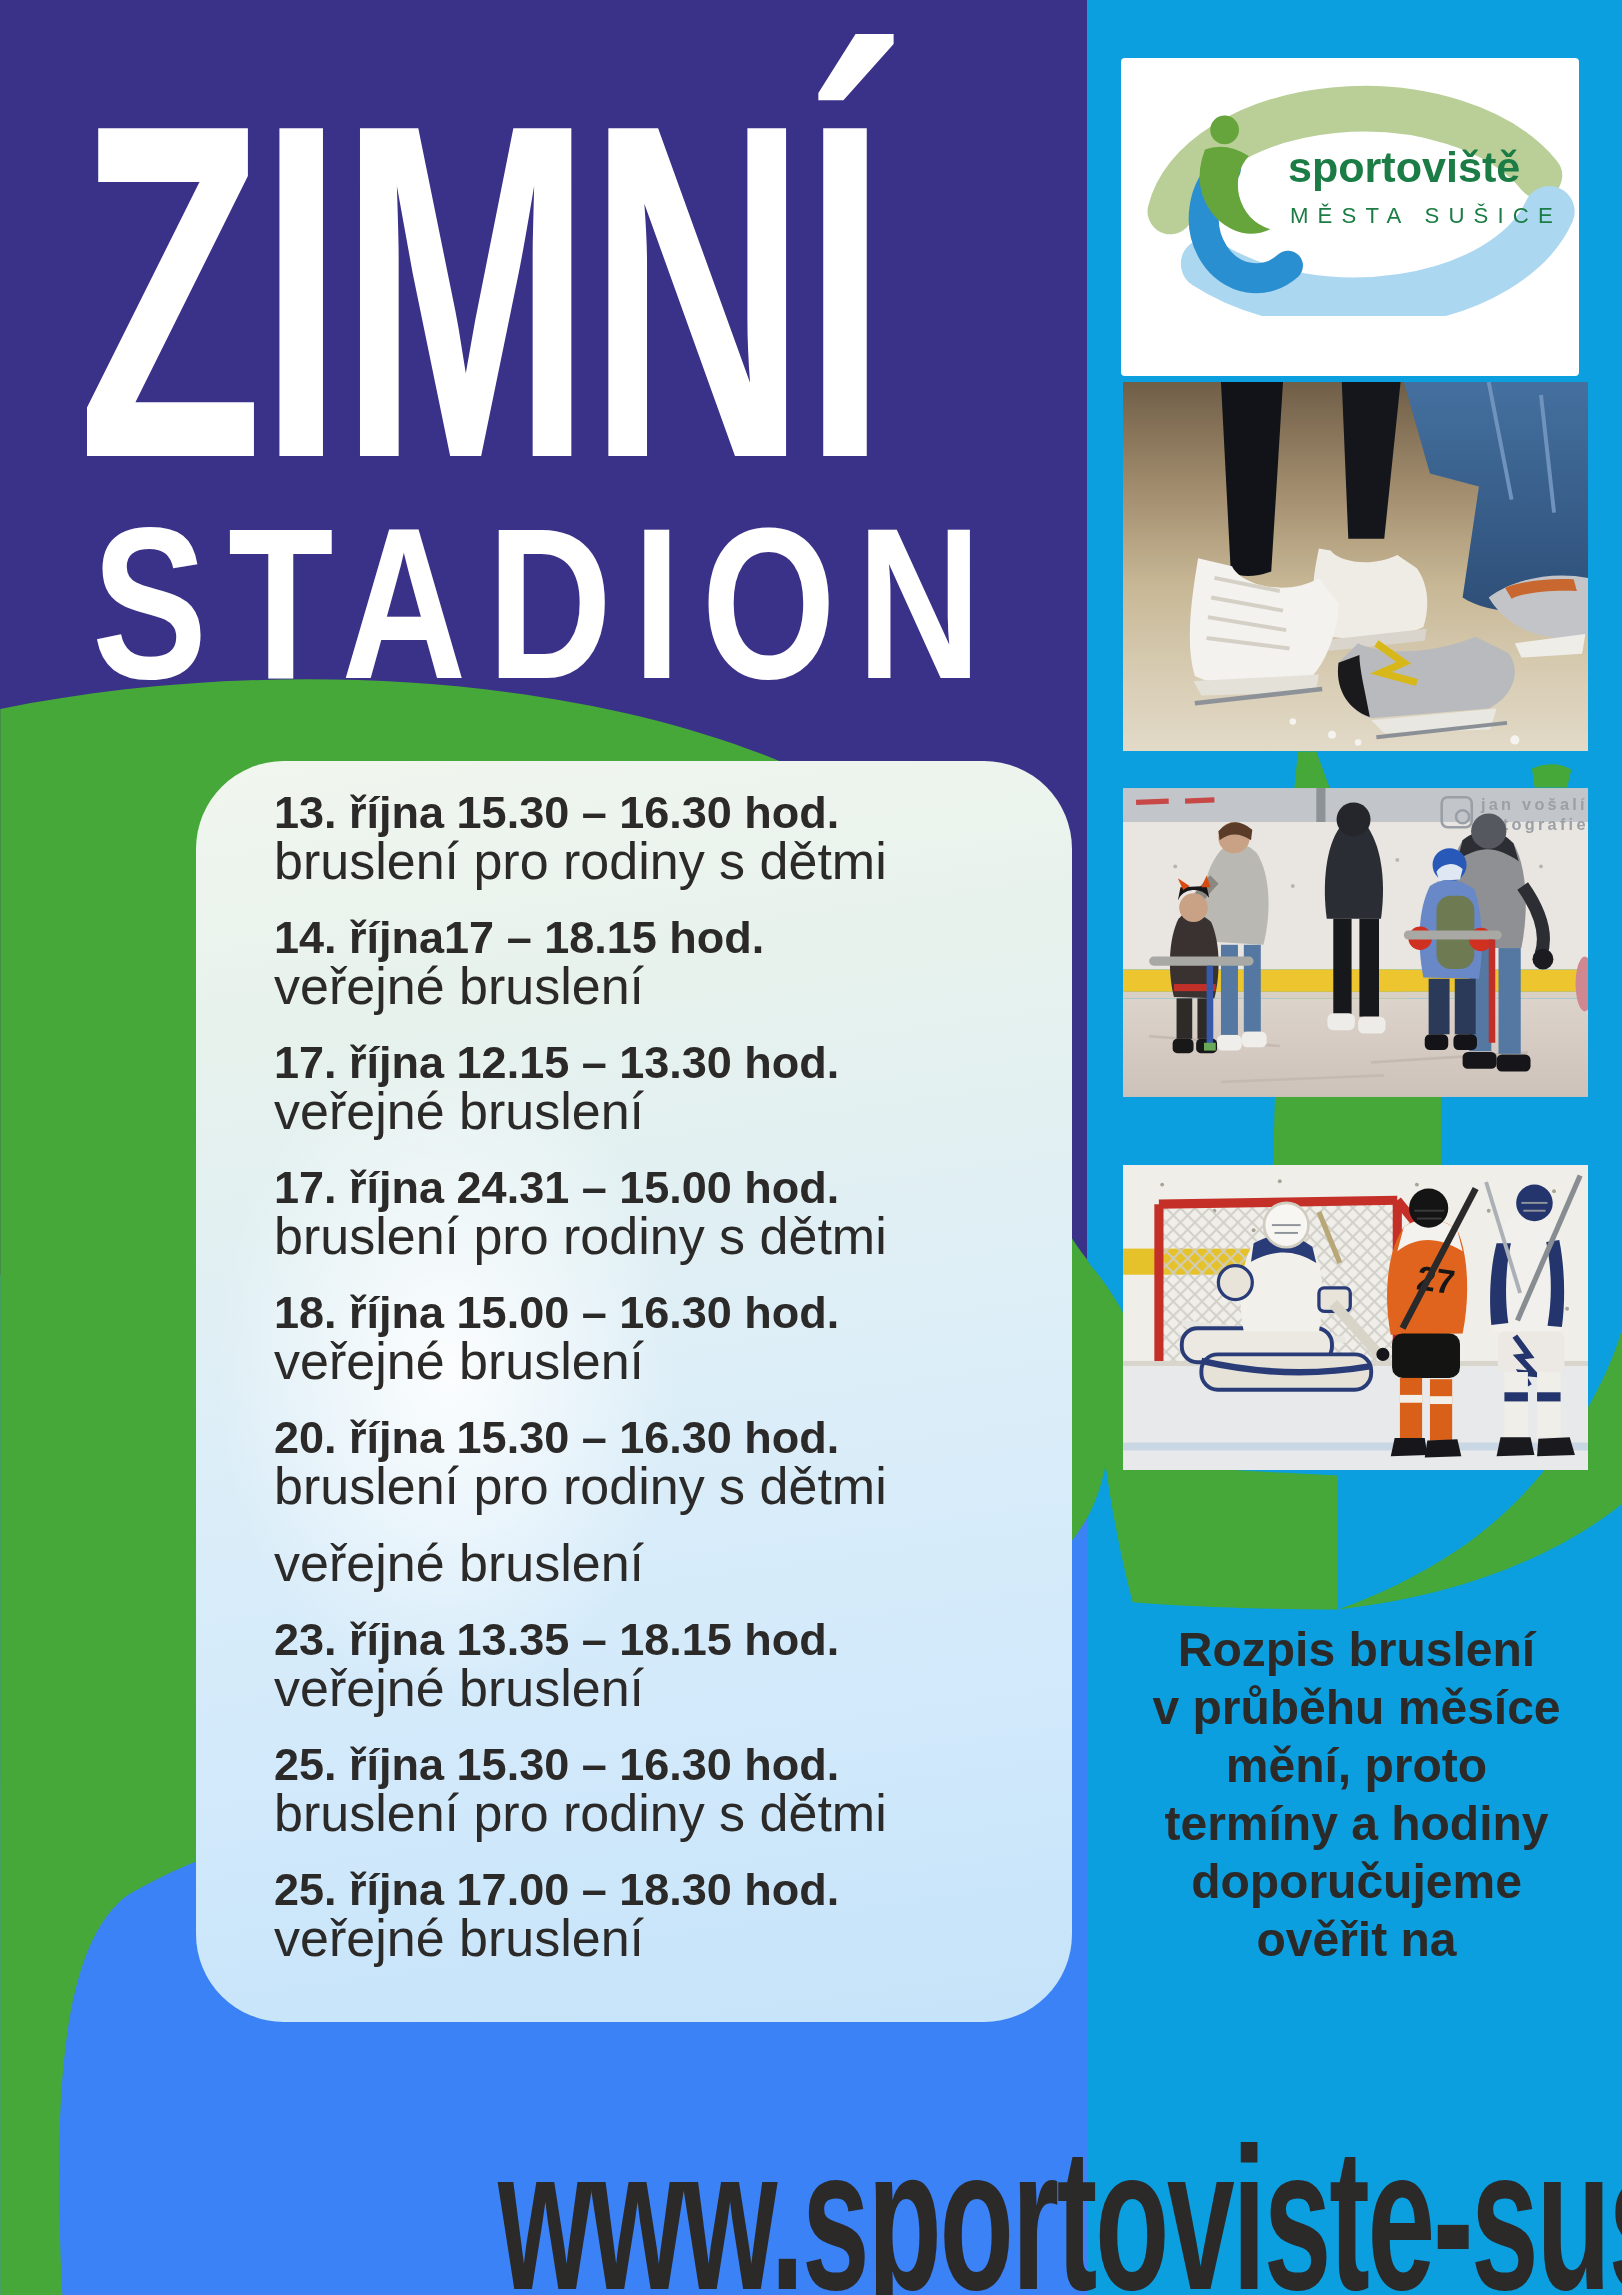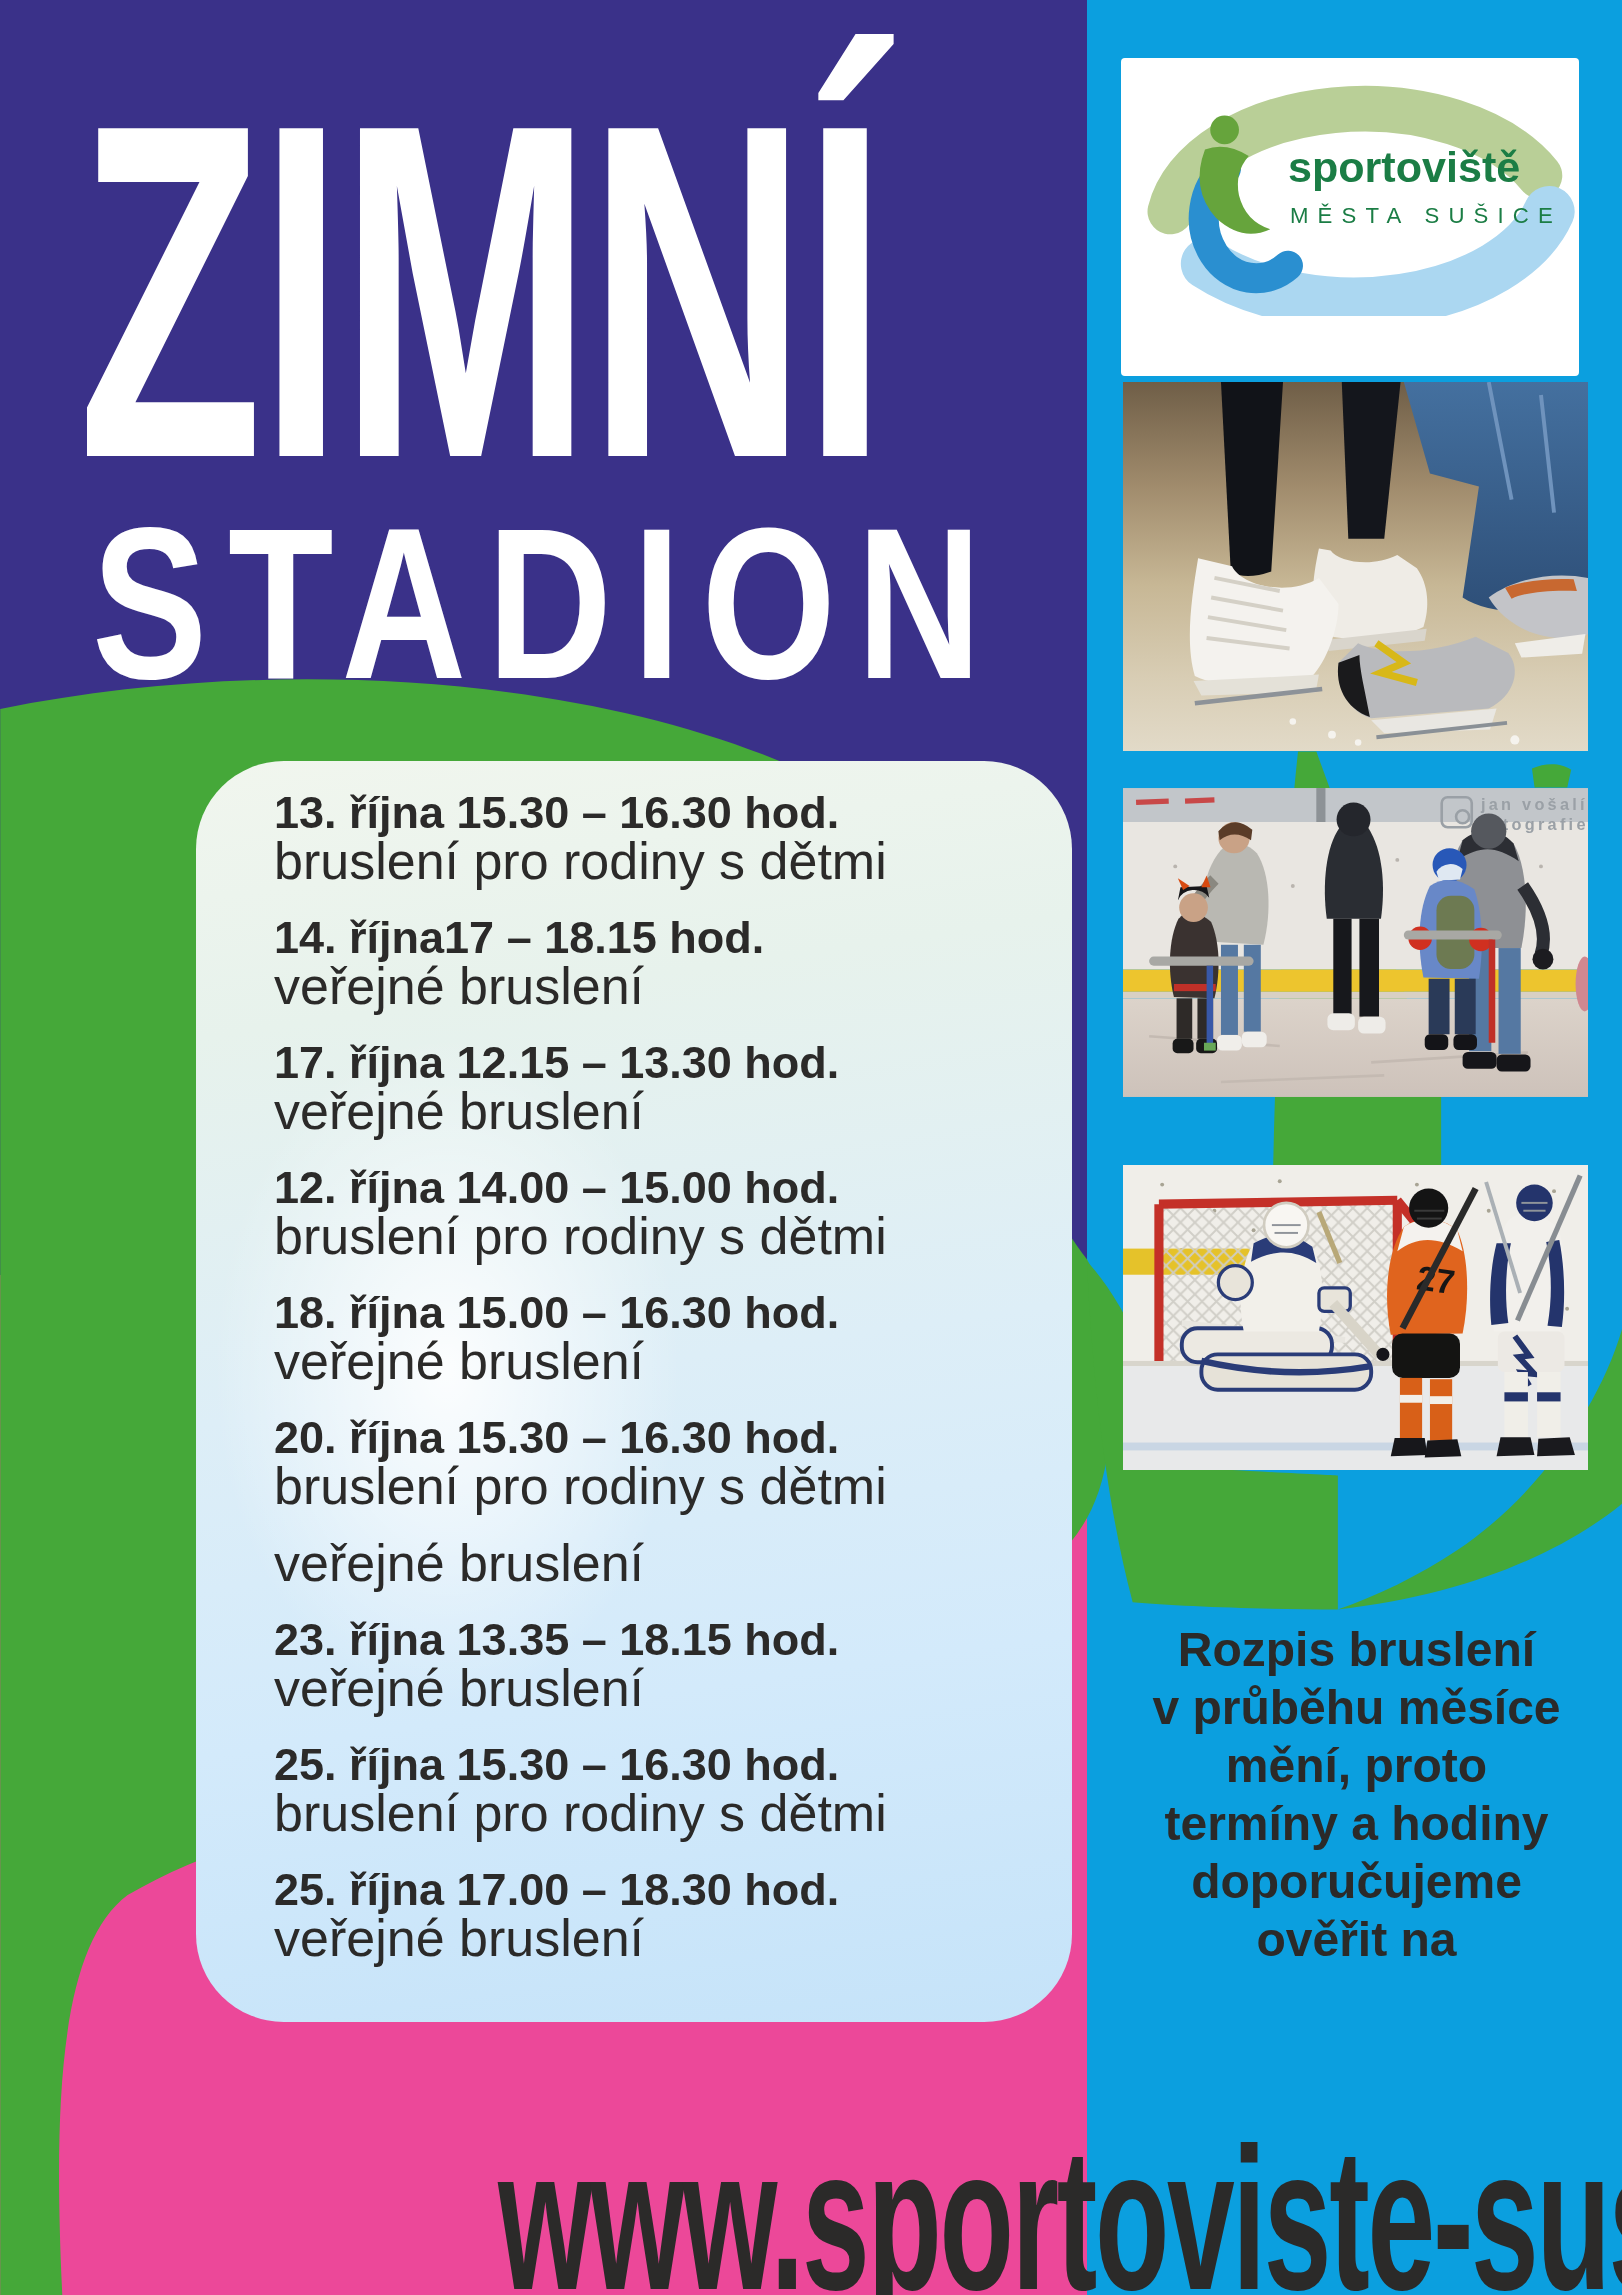--- a/index.html
+++ b/index.html
@@ -1,17 +1,17 @@
 <!DOCTYPE html>
 <html style="font-size:10.5px"><head>
 <meta charset="utf-8">
 <style>
   html,body{margin:0;padding:0;background:#777;}
   #page{position:relative;width:1623px;height:2295px;overflow:hidden;
-        font-family:"Liberation Sans",sans-serif;background:#ec4899;}
+        font-family:"Liberation Sans",sans-serif;background:#3b82f6;}
   .abs{position:absolute;}
   
   #col-right{left:1087px;top:0;width:536px;height:2295px;background:#0b9fdf;}
   #purple-block{left:0;top:0;width:1087px;height:1275px;background:#3a3189;}
   #deco-svg{left:0;top:0;width:1623px;height:2295px;}
   
   #title1{left:78px;top:39px;color:#ffffff;font-weight:bold;font-size:458px;
           line-height:484px;letter-spacing:-5.2px;transform:scale(0.66,1.04);
           transform-origin:0 0;white-space:nowrap;}
   #title2{left:92px;top:492px;color:#ffffff;font-weight:bold;font-size:216px;
@@ -77,21 +77,21 @@
     </div>
     <div class="entry">
       <div class="date">14. října17 – 18.15 hod.</div>
       <div class="desc">veřejné bruslení</div>
     </div>
     <div class="entry">
       <div class="date">17. října 12.15 – 13.30 hod.</div>
       <div class="desc">veřejné bruslení</div>
     </div>
     <div class="entry">
-      <div class="date">12. října 14.00 – 15.00 hod.</div>
+      <div class="date">17. října 24.31 – 15.00 hod.</div>
       <div class="desc">bruslení pro rodiny s dětmi</div>
     </div>
     <div class="entry">
       <div class="date">18. října 15.00 – 16.30 hod.</div>
       <div class="desc">veřejné bruslení</div>
     </div>
     <div class="entry">
       <div class="date">20. října 15.30 – 16.30 hod.</div>
       <div class="desc">bruslení pro rodiny s dětmi</div>
     </div>

